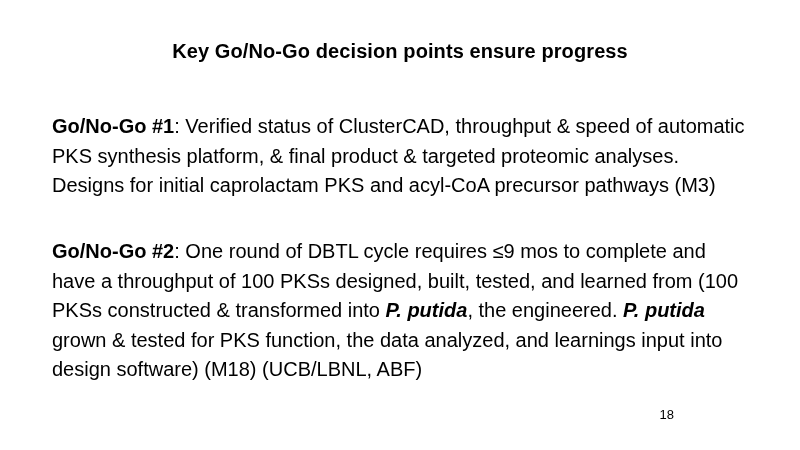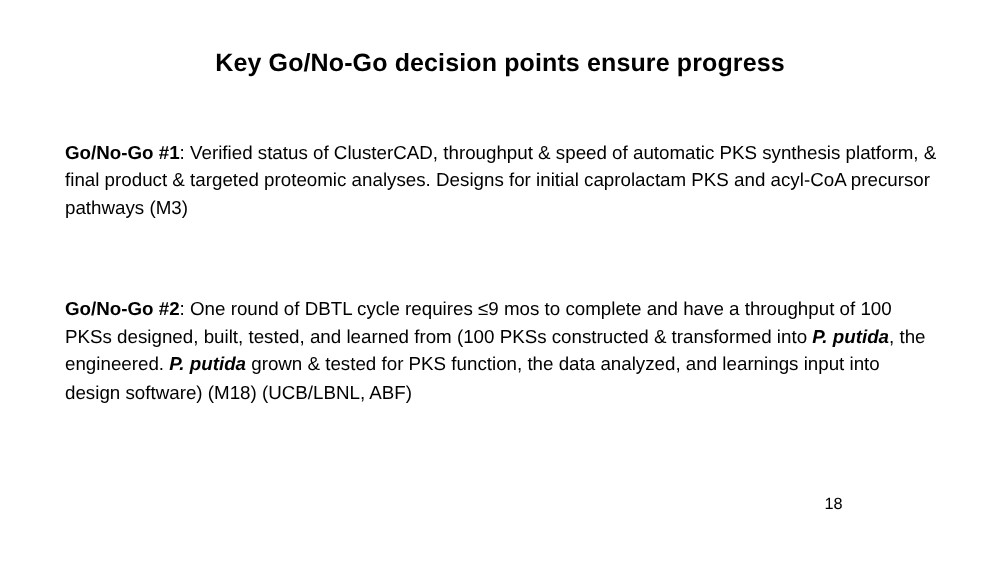--- a/index.html
+++ b/index.html
@@ -27,21 +27,21 @@
     width: 800px;
     text-align: center;
     font-size: 20px;
     font-weight: bold;
     letter-spacing: 0.1px;
   }
   .body-block {
     position: absolute;
     left: 52px;
     width: 700px;
-    font-size: 15px;
+    font-size: 20px;
     line-height: 1.48;
     text-align: left;
   }
   #block-1 { top: 112px; }
   #block-2 { top: 237px; }
   .para {
     margin: 0;
   }
   .para + .para {
     margin-top: 0px;
@@ -49,21 +49,21 @@
   b, .bold {
     font-weight: bold;
   }
   i, .ital {
     font-style: italic;
     font-weight: bold;
   }
   .page-number {
     position: absolute;
     right: 30px;
-    bottom: 40px;
+    bottom: 28px;
     font-size: 13px;
     color: #000000;
   }
 </style>
 </head>
 <body>
 
 <div class="slide">
 
   <div class="slide-title">Key Go/No-Go decision points ensure progress</div>

